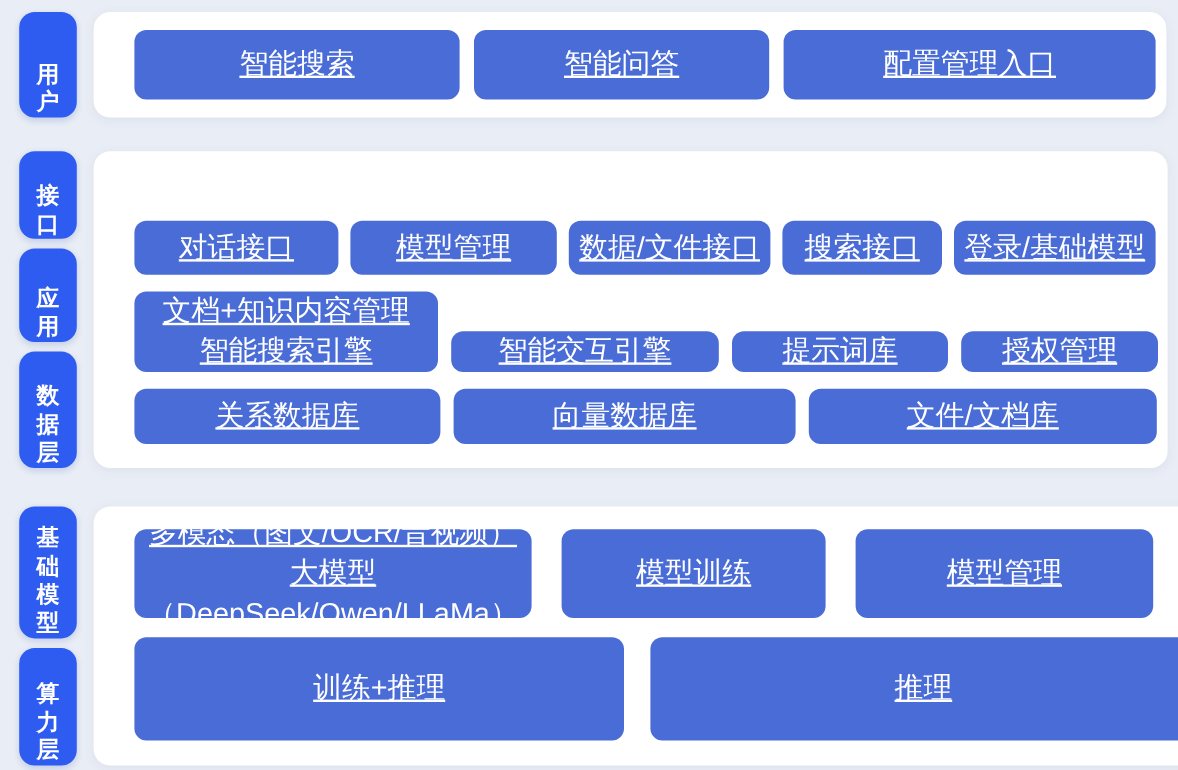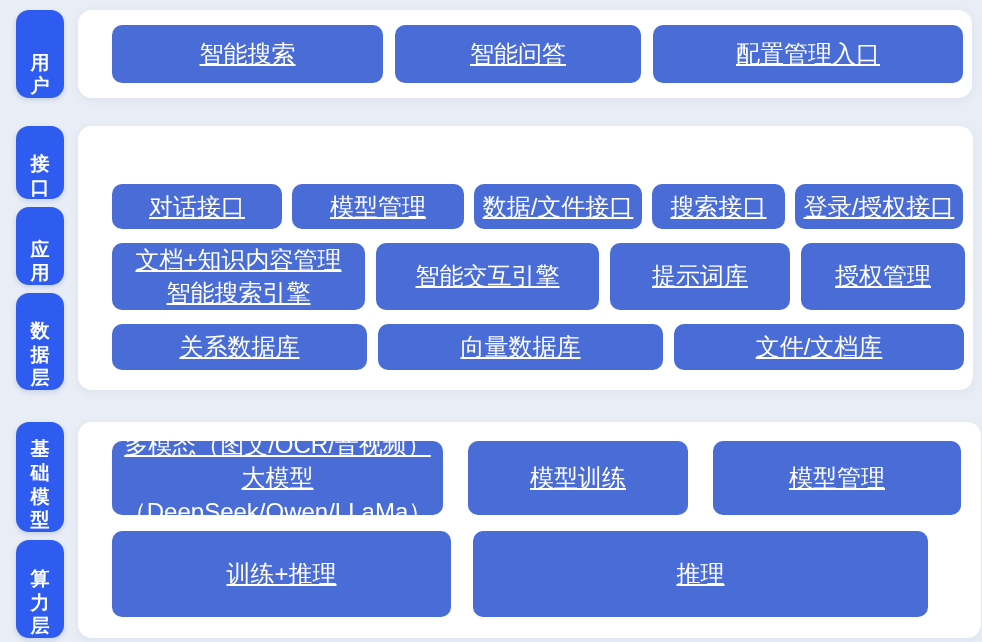--- a/index.html
+++ b/index.html
@@ -50,21 +50,21 @@
     box-shadow:0 2px 8px rgba(120,140,180,.10);
     display:flex;flex-direction:column;
   }
   .sec-user .panel{padding:15px 8px 15px 34px;}
   .sec-platform .panel{padding:24px 8px 20px 34px;gap:14px;}
   .sec-infra .panel{padding:19px 20px 21px 34px;gap:16px;}
 
   .row{display:flex;gap:11px;}
   .row-user{height:58px;gap:12px;}
   .row-ifc{height:58px;gap:10px;margin-top:34px;}
-  .row-app{height:74px;}
+  .row-app{height:74px;align-items:flex-end;}
   .row-data{height:60px;}
   .row-model{height:74px;gap:25px;}
   .row-compute{height:87px;gap:22px;}
 
   .blk{
     background:var(--btn);
     border-radius:10px;
     display:flex;align-items:center;justify-content:center;
     color:var(--txt);
     font-size:24px;line-height:1.4;
@@ -72,21 +72,21 @@
     white-space:pre-line;
     flex:0 0 auto;
     text-decoration:underline;
   }
   
   .row-user    .b1{width:271px}.row-user    .b2{width:246px}.row-user    .b3{width:310px}
   .row-ifc     .b1{width:170px}.row-ifc     .b2{width:172px}.row-ifc     .b3{width:168px}.row-ifc .b4{width:133px}.row-ifc .b5{width:168px}
   .row-app     .b1{width:253px}.row-app     .b2{width:223px}.row-app     .b3{width:180px}.row-app .b4{width:164px}
   .row-data    .b1{width:255px}.row-data    .b2{width:285px}.row-data    .b3{width:290px}
   .row-model   .b1{width:331px}.row-model   .b2{width:220px}.row-model   .b3{width:248px}
-  .row-compute .b1{width:339px}.row-compute .b2{width:455px}
+  .row-compute .b1{width:408px}.row-compute .b2{width:455px}
 
   
   .sec-user     .layer-label{flex:1}
   .sec-platform .ll-1{flex:72}.sec-platform .ll-2{flex:76}.sec-platform .ll-3{flex:95}
   .sec-infra    .ll-1{flex:106}.sec-infra   .ll-2{flex:94}
 </style>
 </head>
 <body>
 
 <div class="section sec-user">
@@ -115,21 +115,21 @@
     <div class="layer-label ll-3">
       <span>数据层</span>
     </div>
   </div>
   <div class="panel">
     <div class="row row-ifc">
       <div class="blk b1">对话接口</div>
       <div class="blk b2">模型管理</div>
       <div class="blk b3">数据/文件接口</div>
       <div class="blk b4">搜索接口</div>
-      <div class="blk b5">登录/授权接口</div>
+      <div class="blk b5">登录/基础模型</div>
     </div>
     <div class="row row-app">
       <div class="blk b1">文档+知识内容管理
 智能搜索引擎</div>
       <div class="blk b2">智能交互引擎</div>
       <div class="blk b3">提示词库</div>
       <div class="blk b4">授权管理</div>
     </div>
     <div class="row row-data">
       <div class="blk b1">关系数据库</div>

